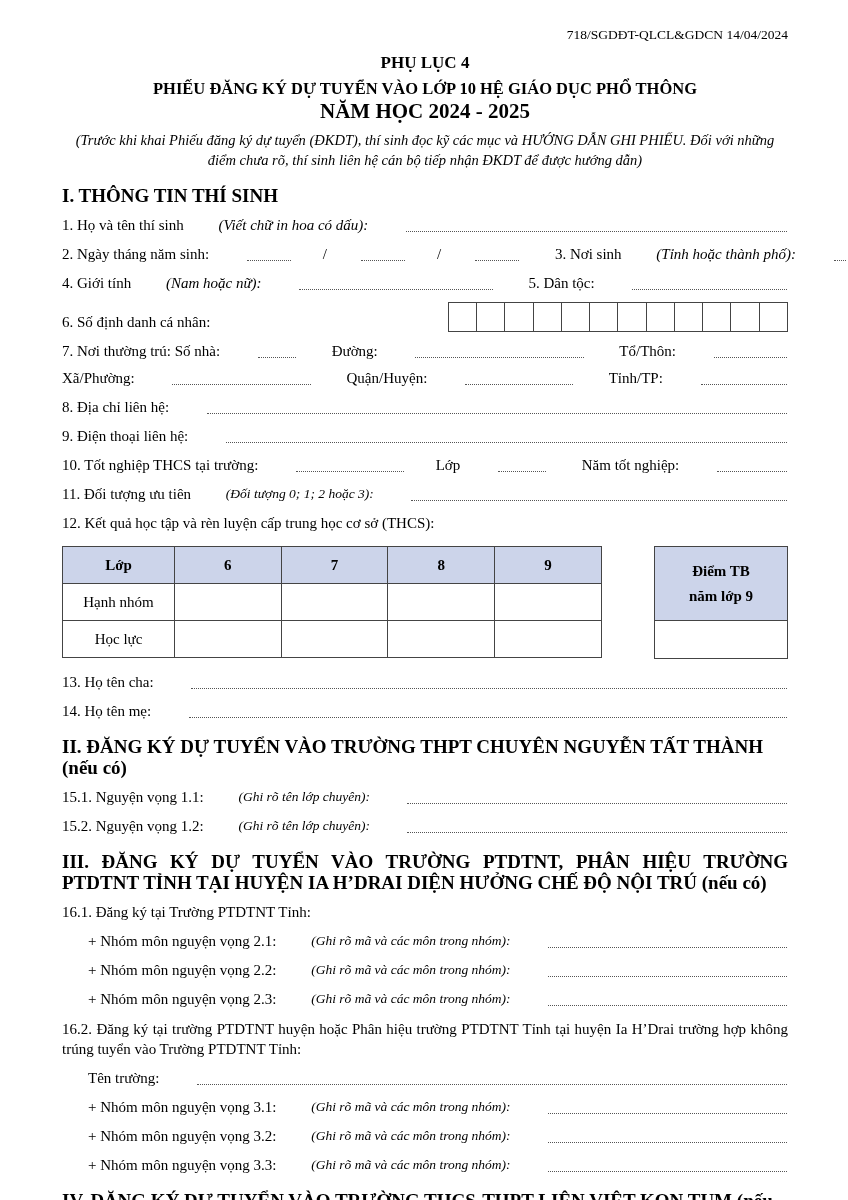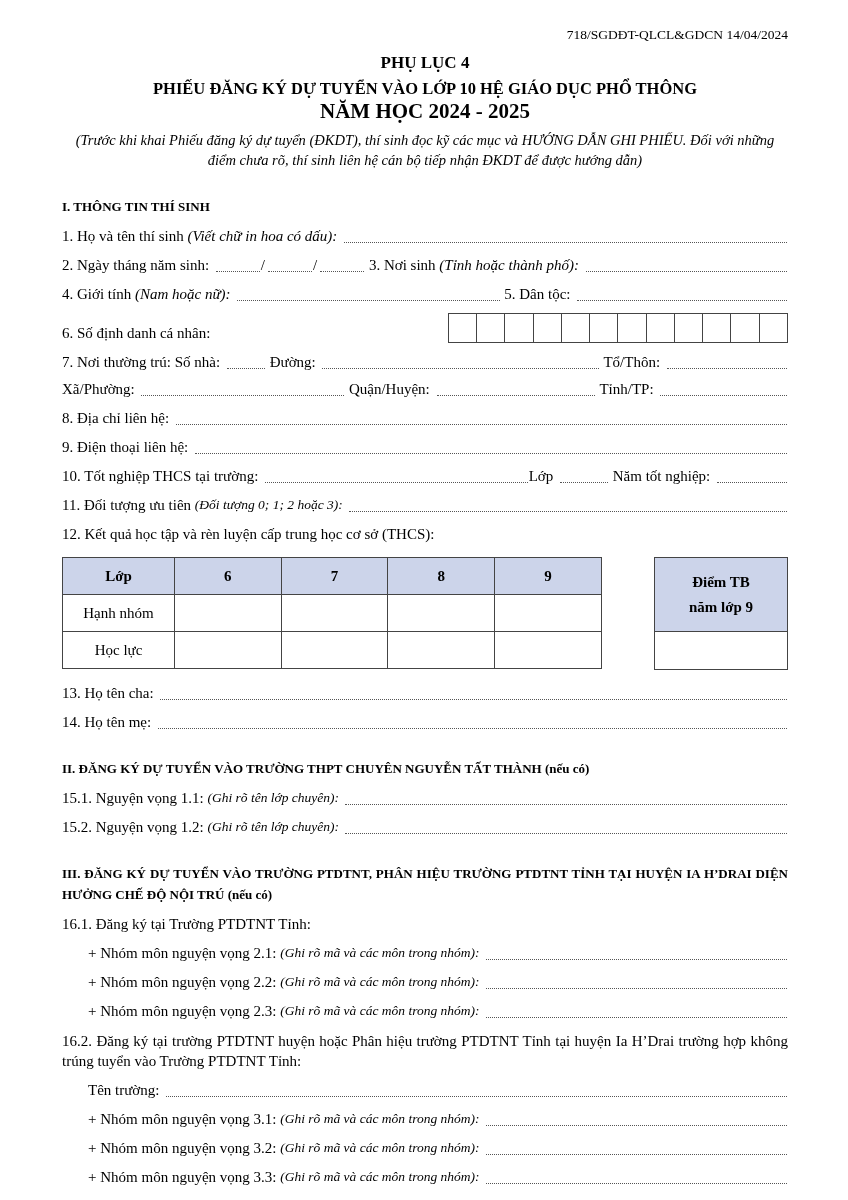--- a/index.html
+++ b/index.html
@@ -8,23 +8,23 @@
     background:#ffffff; color:#000000;
     font-family:"Liberation Serif", serif;
     padding:26px 60px 0 62px;
     position:relative; overflow:hidden;
   }
   .ref {text-align:right; font-size:13.5px; line-height:17px;}
   .t1 {text-align:center; font-weight:bold; font-size:17px; margin-top:9px; line-height:22px;}
   .t2 {text-align:center; font-weight:bold; font-size:16.5px; margin-top:4px; line-height:22px;}
   .t3 {text-align:center; font-weight:bold; font-size:21px; margin-top:0; line-height:22px;}
   .note {text-align:center; font-style:italic; font-size:14.5px; margin-top:8px; line-height:20px; padding:0 8px;}
-  .sec {font-weight:bold; font-size:13px; margin-top:26px; line-height:21px;}
+  .sec {font-weight:bold; font-size:19px; margin-top:15px; line-height:21px;}
   .sec.just {text-align:justify;}
-  .row {display:flex; align-items:flex-end; margin-top:9px; font-size:15px; line-height:20px;}
+  .row {display:flex; align-items:flex-end; margin-top:9px; font-size:15px; line-height:20px;gap:31px;}
   .row .lbl {white-space:pre; flex:0 0 auto;}
   .hint {font-style:italic; white-space:pre;text-align:right;}
   .dots {flex:1 1 auto; border-bottom:1.6px dotted #555; margin:0 1px 3px 3px; min-width:12px; height:1px;}
   .dfix {flex:0 0 auto;}
   .w44 {flex-basis:44px;} .w38 {flex-basis:38px;} .w48 {flex-basis:48px;} .w70 {flex-basis:70px;}
   .g12 {flex-grow:1.25;} .g16 {flex-grow:1.6;} .g23 {flex-grow:2.3;}
   .ind {padding-left:26px;}
   .idboxes {display:flex; margin-left:auto; width:340px; height:30px; flex:0 0 auto;}
   .idbox {flex:1 1 auto; border:1.2px solid #444; margin-left:-1.2px; background:#fff;}
   .idbox:first-child {margin-left:0;}

